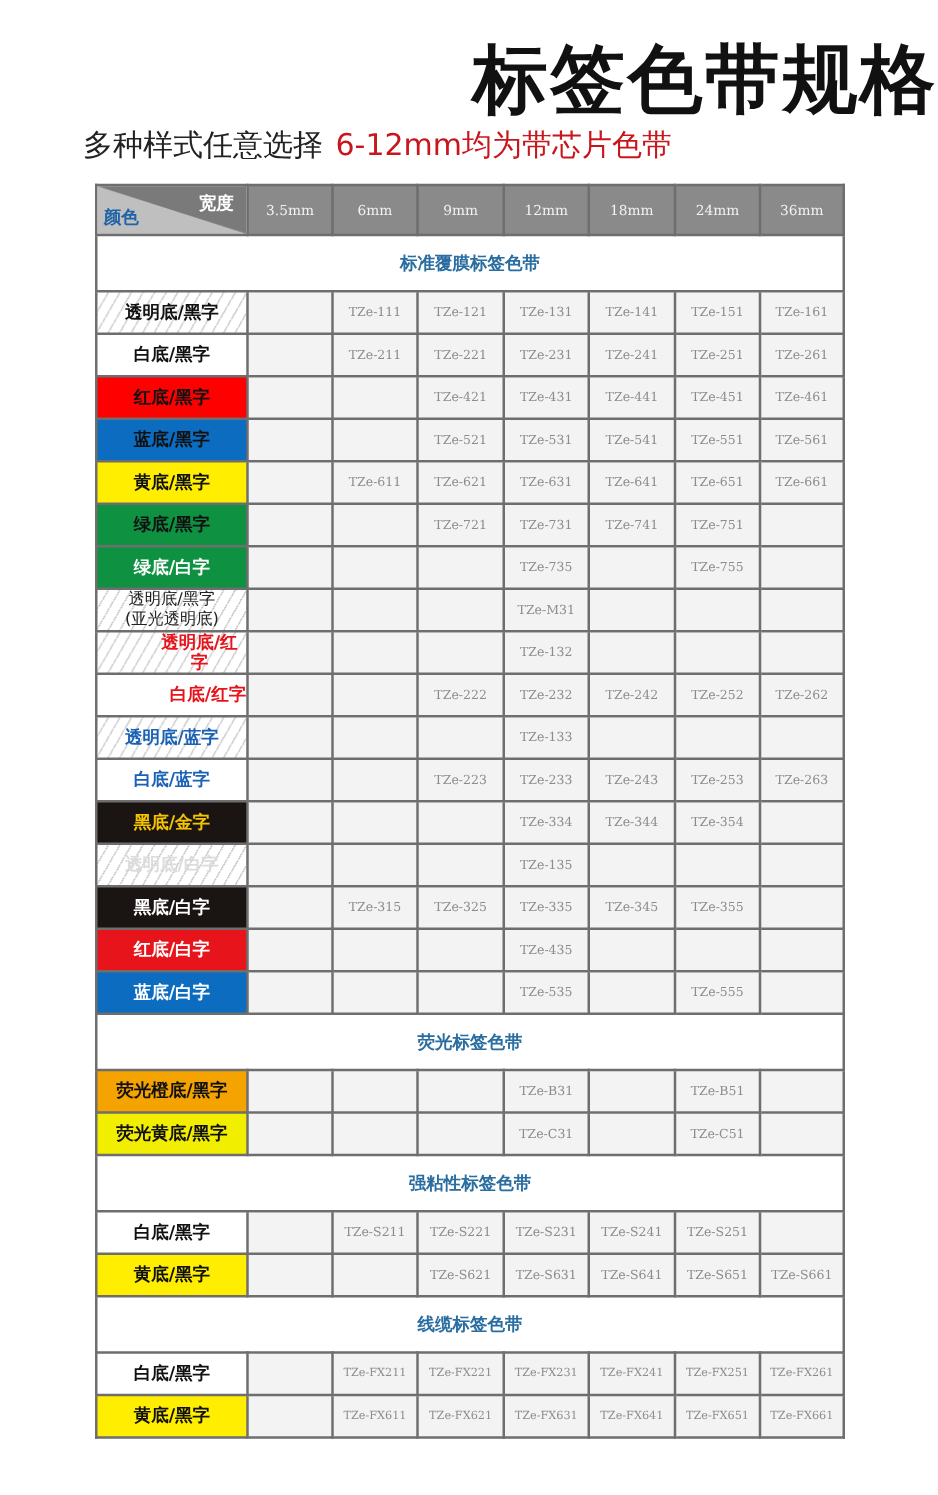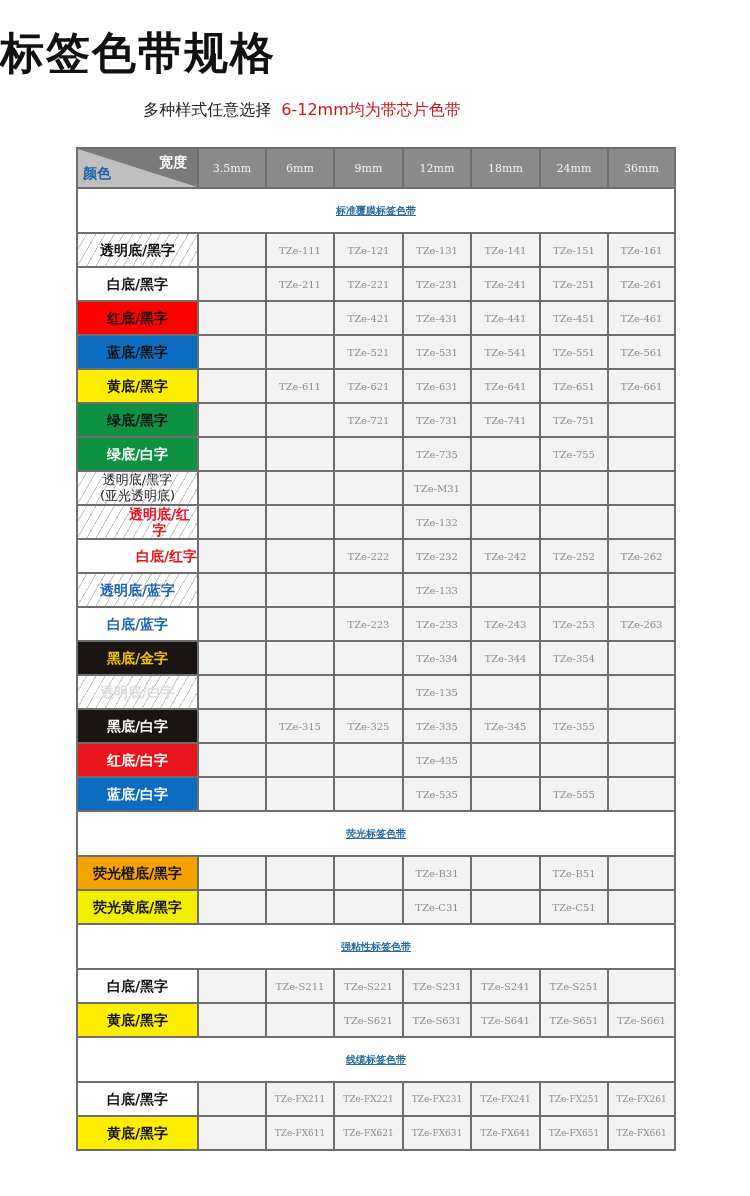--- a/index.html
+++ b/index.html
@@ -1,37 +1,37 @@
 <!DOCTYPE html>
 <html><head>
 <meta charset="utf-8">
 <style>
   html, body { margin:0; padding:0; background:#ffffff; }
   body { width:750px; height:1196px; position:relative; overflow:hidden;
          font-family:"DejaVu Sans", sans-serif; }
-  .title { position:absolute; top:24px; left:0; width:750px; text-align:left;
-           font-size:44px; font-weight:bold; color:#111; letter-spacing:2px;
+  .title { position:absolute; top:24px; left:0; width:750px; text-align:right;
+           font-size:60px; font-weight:bold; color:#111; letter-spacing:2px;
            font-family:"DejaVu Sans", sans-serif; }
   .subtitle { position:absolute; top:100px; left:0; width:604px; text-align:center;
-              font-size:16px; color:#222; font-family:"DejaVu Sans", sans-serif; }
+              font-size:24px; color:#222; font-family:"DejaVu Sans", sans-serif; }
   .subtitle .red { color:#c8161d; margin-left:10px; }
   table.spec { position:absolute; top:147px; left:76px; border-collapse:collapse;
                table-layout:fixed; width:598px; }
   table.spec td, table.spec th { border:2px solid #6e6e6e; padding:0; text-align:center;
                vertical-align:middle; }
   th.hcol { background:#8a8a8a; color:#f2f2f2; font-weight:normal; font-size:11px;
             font-family:"DejaVu Serif", serif; height:38px; }
   th.corner { background:linear-gradient(to top right, #bfbfbf 0%, #bfbfbf 49.5%, #7a7a7a 50.5%, #7a7a7a 100%);
               position:relative; height:38px;margin-top:41px; }
   .corner-w { position:absolute; right:10px; top:5px; color:#fff; font-size:14px; font-weight:bold;
               font-family:"DejaVu Serif", serif; }
   .corner-c { position:absolute; left:5px; bottom:4px; color:#1f63a8; font-size:14px; font-weight:bold;
               font-family:"DejaVu Serif", serif; }
-  td.section { background:#fff; color:#2a6da0; font-size:10px; font-weight:bold; height:43px;
-               font-family:"DejaVu Serif", serif;text-decoration:underline; }
+  td.section { background:#fff; color:#2a6da0; font-size:14px; font-weight:bold; height:43px;
+               font-family:"DejaVu Serif", serif; }
   td.label { font-size:14px; font-weight:bold; height:32px; line-height:16px; }
   td.cell { background:#f3f3f3; color:#8c8c8c; font-size:10px; height:32px;
             font-family:"DejaVu Serif", serif; white-space:nowrap; overflow:hidden; }
   td.cell.fx { font-size:9px; }
   .hatch { background: repeating-linear-gradient(120deg, #ffffff 0px, #ffffff 7px, #c8c8c8 7px, #c8c8c8 8px); }
   td.label.two { font-weight:normal; font-size:13px; line-height:16px; }
 </style>
 </head>
 <body>
 

